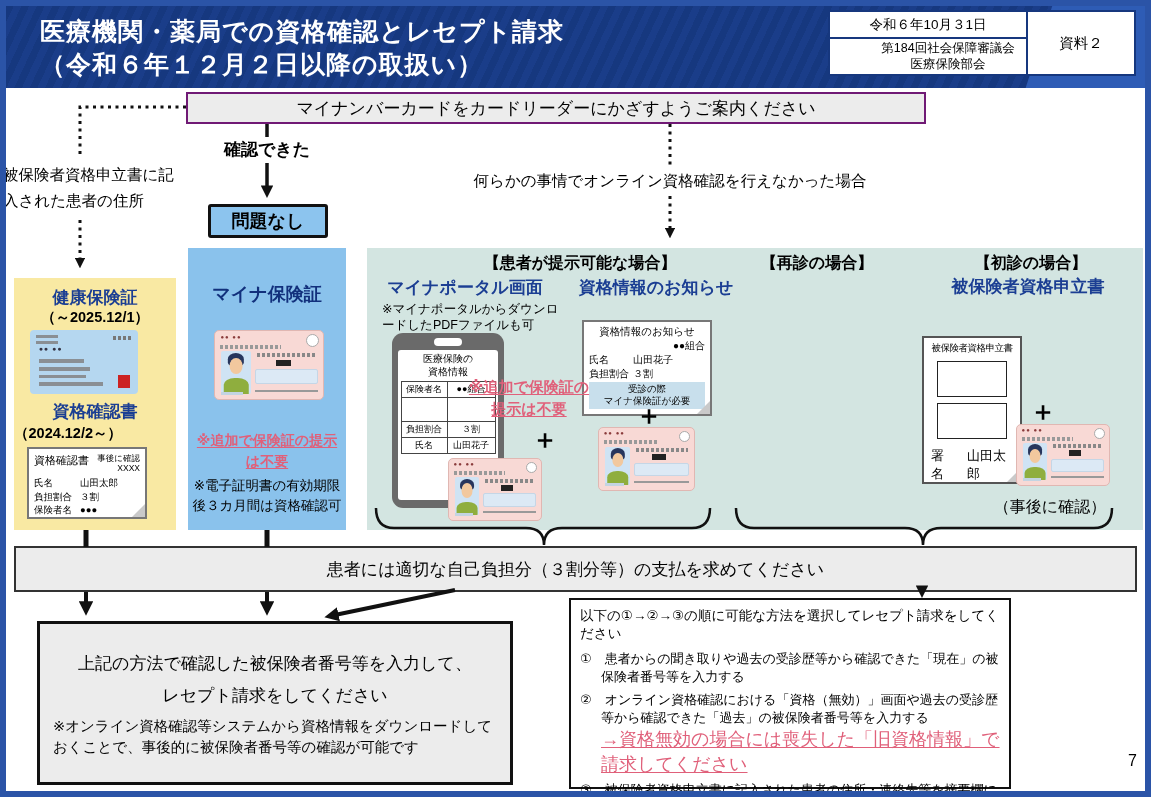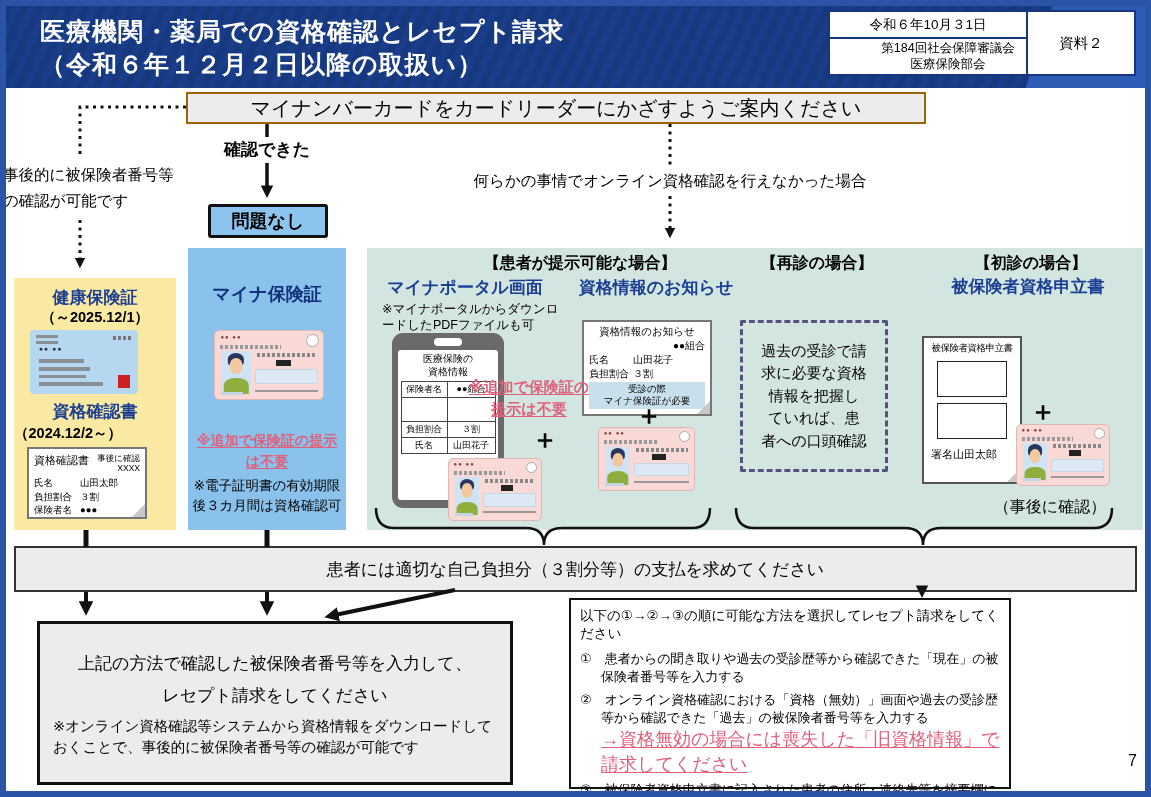--- a/index.html
+++ b/index.html
@@ -16,22 +16,22 @@
   .header-title { position:absolute; left:34px; top:9px; color:#fff; font-weight:bold;
     font-size:25px; line-height:1.3; letter-spacing:1px; }
   .info-box { left:828px; top:10px; width:308px; height:66px; background:#fff;
     border:2px solid #16377e; display:flex; z-index:2; }
   .info-left { width:198px; border-right:2px solid #16377e; display:flex; flex-direction:column; }
   .info-date { height:27px; border-bottom:2px solid #16377e; display:flex; align-items:center; justify-content:center; font-size:13.5px; }
   .info-meeting { flex:1; display:flex; flex-direction:column; align-items:center; justify-content:center; font-size:12.5px; line-height:1.25;margin-left:40px; }
   .info-right { flex:1; display:flex; align-items:center; justify-content:center; font-size:14.5px; }
 
   
-  .banner { left:186px; top:92px; width:740px; height:32px; background:#ececec; border:2px solid #a16207;
-    display:flex; align-items:center; justify-content:center; font-size:20px; z-index:2; }
+  .banner { left:186px; top:92px; width:740px; height:32px; background:#ececec; border:2px solid #701a75;
+    display:flex; align-items:center; justify-content:center; font-size:17px; z-index:2; }
   .label-nocard { left:3px; top:162px; width:184px; font-size:15.5px; line-height:1.65; z-index:2; }
   .label-confirmed { left:192px; top:138px; width:150px; text-align:center; font-weight:bold; font-size:17px; z-index:2; }
   .okbox { left:208px; top:204px; width:120px; height:34px; background:#8cc4ee; border:3px solid #111; border-radius:3px;
     display:flex; align-items:center; justify-content:center; font-weight:bold; font-size:18px; z-index:2; }
   .label-failed { left:470px; top:171px; width:400px; text-align:center; font-size:15.5px; z-index:2; }
 
   
   .panel-yellow { left:14px; top:278px; width:162px; height:252px; background:#f9e9a3; z-index:1; }
   .panel-blue { left:188px; top:248px; width:158px; height:282px; background:#8ac2ec; z-index:1; }
   .panel-teal { left:367px; top:248px; width:776px; height:282px; background:#d3e5e1; z-index:1; }
@@ -110,21 +110,21 @@
 
   .case2-head { left:742px; top:253px; width:150px; }
   .dashed-box { left:740px; top:320px; width:148px; height:152px; border:3px dashed #54537e; border-radius:2px;
     display:flex; align-items:center; justify-content:center; text-align:center; font-size:15px; line-height:1.5;
     padding:8px 18px; z-index:2; }
   .case3-head { left:945px; top:253px; width:172px; }
   .case3-title { left:925px; top:275px; width:206px; font-size:17px; z-index:2; }
   .doc3 { left:922px; top:336px; width:100px; height:148px; border-color:#555; padding:4px 3px; }
   .doc3-title { font-size:9.5px; text-align:center; white-space:nowrap; letter-spacing:-0.5px; }
   .doc3-box { width:70px; height:36px; border:1.5px solid #222; margin:6px auto 0; }
-  .doc3-sign { display:flex; gap:0; font-size:11px; margin:8px 0 0 4px; }
+  .doc3-sign { display:flex; gap:11px; font-size:13px; margin:8px 0 0 4px; }
   .after-note { left:955px; top:497px; width:190px; text-align:center; font-size:16px; z-index:2; }
 
   
   .payment-bar { left:14px; top:546px; width:1123px; height:46px; background:#ececec; border:2px solid #333;
     display:flex; align-items:center; justify-content:center; font-size:17px; z-index:2; }
   .bl-box { left:37px; top:621px; width:476px; height:164px; background:#ececec; border:3px solid #111;
     display:flex; flex-direction:column; justify-content:center; z-index:2; }
   .bl-line { text-align:center; font-size:17px; line-height:1.9; }
   .bl-note { font-size:14.5px; line-height:1.45; padding:4px 13px 0; }
   .br-box { left:569px; top:598px; width:442px; height:191px; background:#fff; border:2.5px solid #111;
@@ -158,21 +158,21 @@
       <div class="info-date">令和６年10月３1日</div>
       <div class="info-meeting">
         <div>第184回社会保障審議会</div>
         <div>医療保険部会</div>
       </div>
     </div>
     <div class="info-right">資料２</div>
   </div>
 
   <div class="abs banner">マイナンバーカードをカードリーダーにかざすようご案内ください</div>
-  <div class="abs label-nocard">事後的に被保険者番号等の確認が可能です</div>
+  <div class="abs label-nocard">被保険者資格申立書に記入された患者の住所</div>
   <div class="abs label-confirmed">確認できた</div>
   <div class="abs okbox">問題なし</div>
   <div class="abs label-failed">何らかの事情でオンライン資格確認を行えなかった場合</div>
 
   <div class="abs panel-yellow"></div>
   <div class="abs py-title1 blue-head">健康保険証</div>
   <div class="abs py-sub1">（～2025.12/1）</div>
   <div class="abs hcard">
     <div class="hc-t1"></div>
     <div class="hc-sq"></div>
@@ -306,21 +306,20 @@
         <div class="mc-body"></div>
       </div>
     <div class="mc-sq2"></div>
       <div class="mc-chip"></div>
     <div class="mc-band"></div>
       <div class="mc-line1"></div>
       <div class="mc-line2"></div>
   </div>
 
   <div class="abs case-head case2-head">【再診の場合】</div>
-  <div class="abs dashed-box">過去の受診で請求に必要な資格情報を把握していれば、患者への口頭確認</div>
 
   <div class="abs case-head case3-head">【初診の場合】</div>
   <div class="abs case3-title blue-head">被保険者資格申立書</div>
   <div class="doc doc3">
     <div class="doc3-title">被保険者資格申立書</div>
     <div class="doc3-box"></div>
     <div class="doc3-box"></div>
     <div class="doc3-sign">
         <span>署名</span>
         <span>山田太郎</span>

